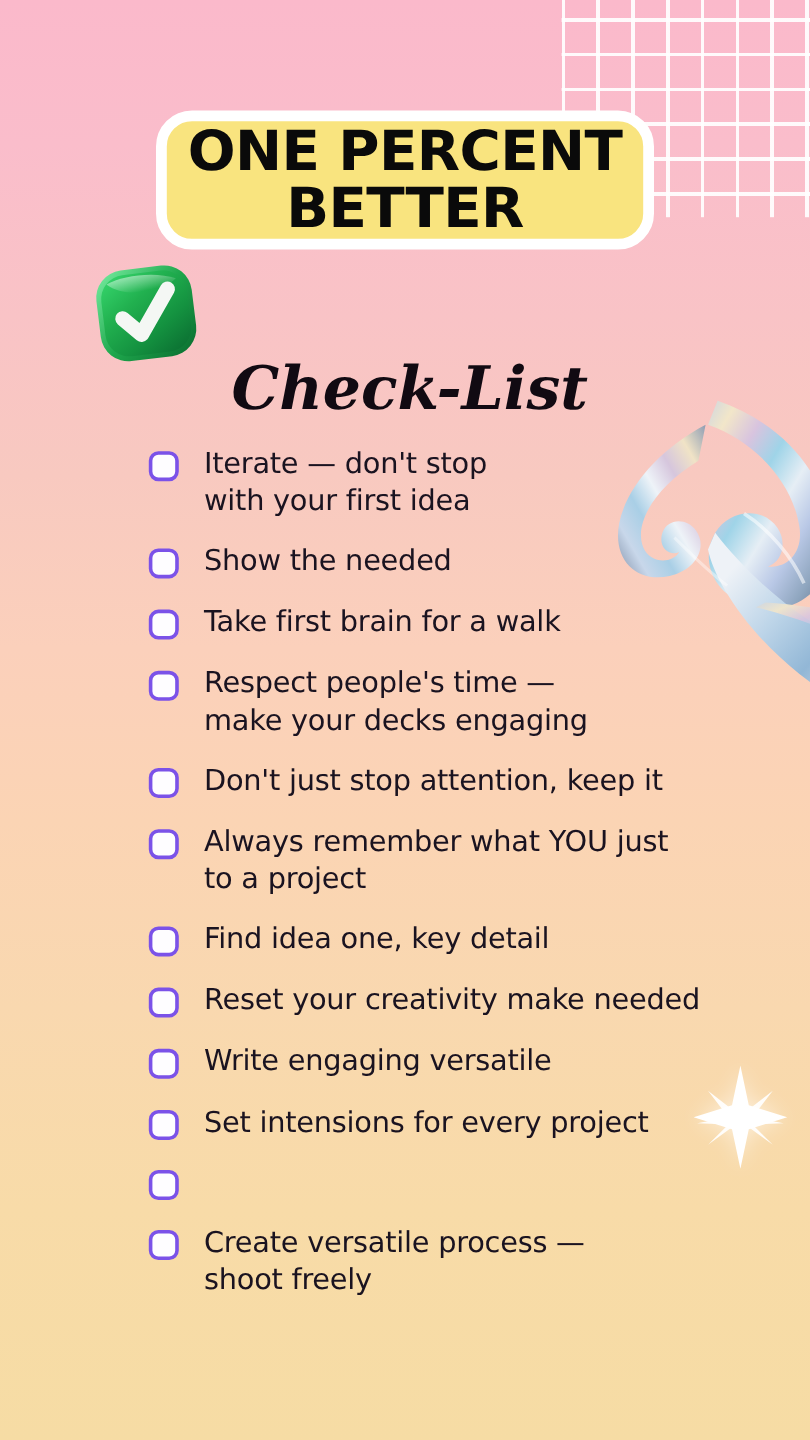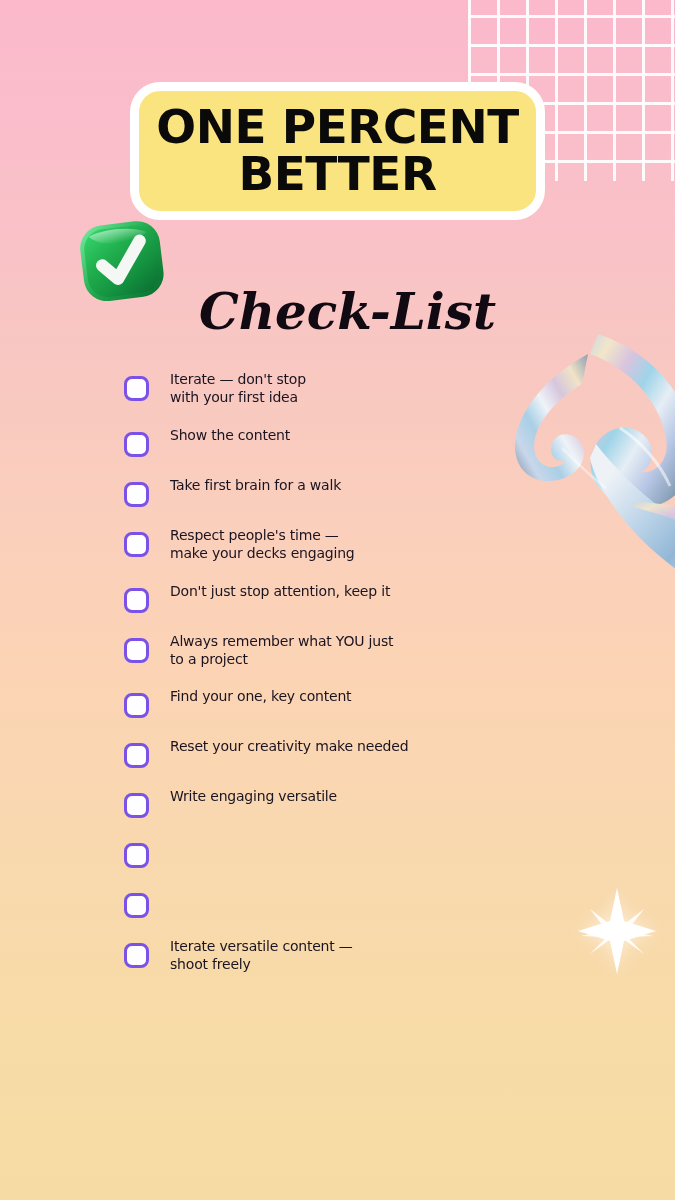--- a/index.html
+++ b/index.html
@@ -80,23 +80,23 @@
     width: 78px;
     height: 86px;
     z-index: 3;
   }
   .sparkle svg { display:block; filter: drop-shadow(0 0 8px rgba(255,255,255,0.55)); }
 
   
   .banner {
     position: absolute;
     left: 130px;
-    top: 82px;
+    top: 92px;
     width: 415px;
-    height: 138px;
+    height: 116px;
     box-sizing: border-box;
     background: #F9E47F;
     border: 9px solid #FFFFFF;
     border-radius: 30px;
     display: flex;
     align-items: center;
     justify-content: center;
     z-index: 4;
   }
   .banner-title {
@@ -129,21 +129,21 @@
     position: absolute;
     left: 0;
     top: 283px;
     width: 675px;
     text-align: center;
     z-index: 4;
     pointer-events: none;
   }
   .subhead-text {
     display: inline-block;
-    margin: 4px;
+    margin: 16px;
     margin-left: 24px;
     font-family: "DejaVu Serif", serif;
     font-weight: 700;
     font-style: italic;
     font-size: 50px;
     line-height: 1;
     color: #110A12;
     letter-spacing: 0px;
   }
 
@@ -173,21 +173,21 @@
     box-sizing: border-box;
     background: #FEFDFF;
     border: 3px solid #7B52E8;
     border-radius: 8px;
     cursor: pointer;
   }
 
   .check-label {
     margin-left: 21px;
     font-family: "DejaVu Sans", sans-serif;
-    font-size: 14px;
+    font-size: 24px;
     line-height: 1.28;
     color: #1A1320;
     letter-spacing: -0.2px;
     white-space: pre-line;
     padding-top: 1px;
   }
 </style>
 </head>
 <body>
 
@@ -288,21 +288,21 @@
   </div>
 
   <ul class="checklist">
     <li class="check-item">
       <span class="checkbox"></span>
       <span class="check-label">Iterate — don't stop
 with your first idea</span>
     </li>
     <li class="check-item">
       <span class="checkbox"></span>
-      <span class="check-label">Show the content</span>
+      <span class="check-label">Show the needed</span>
     </li>
     <li class="check-item">
       <span class="checkbox"></span>
       <span class="check-label">Take first brain for a walk</span>
     </li>
     <li class="check-item">
       <span class="checkbox"></span>
       <span class="check-label">Respect people's time —
 make your decks engaging</span>
     </li>
@@ -310,36 +310,37 @@
       <span class="checkbox"></span>
       <span class="check-label">Don't just stop attention, keep it</span>
     </li>
     <li class="check-item">
       <span class="checkbox"></span>
       <span class="check-label">Always remember what YOU just
 to a project</span>
     </li>
     <li class="check-item">
       <span class="checkbox"></span>
-      <span class="check-label">Find your one, key content</span>
+      <span class="check-label">Find idea one, key detail</span>
     </li>
     <li class="check-item">
       <span class="checkbox"></span>
       <span class="check-label">Reset your creativity make needed</span>
     </li>
     <li class="check-item">
       <span class="checkbox"></span>
       <span class="check-label">Write engaging versatile</span>
     </li>
     <li class="check-item">
       <span class="checkbox"></span>
-    </li>
-    <li class="check-item">
-      <span class="checkbox"></span>
-    </li>
-    <li class="check-item">
-      <span class="checkbox"></span>
-      <span class="check-label">Iterate versatile content —
+      <span class="check-label">Set intensions for every project</span>
+    </li>
+    <li class="check-item">
+      <span class="checkbox"></span>
+    </li>
+    <li class="check-item">
+      <span class="checkbox"></span>
+      <span class="check-label">Create versatile process —
 shoot freely</span>
     </li>
   </ul>
 
 </div>
 
 </body></html>

